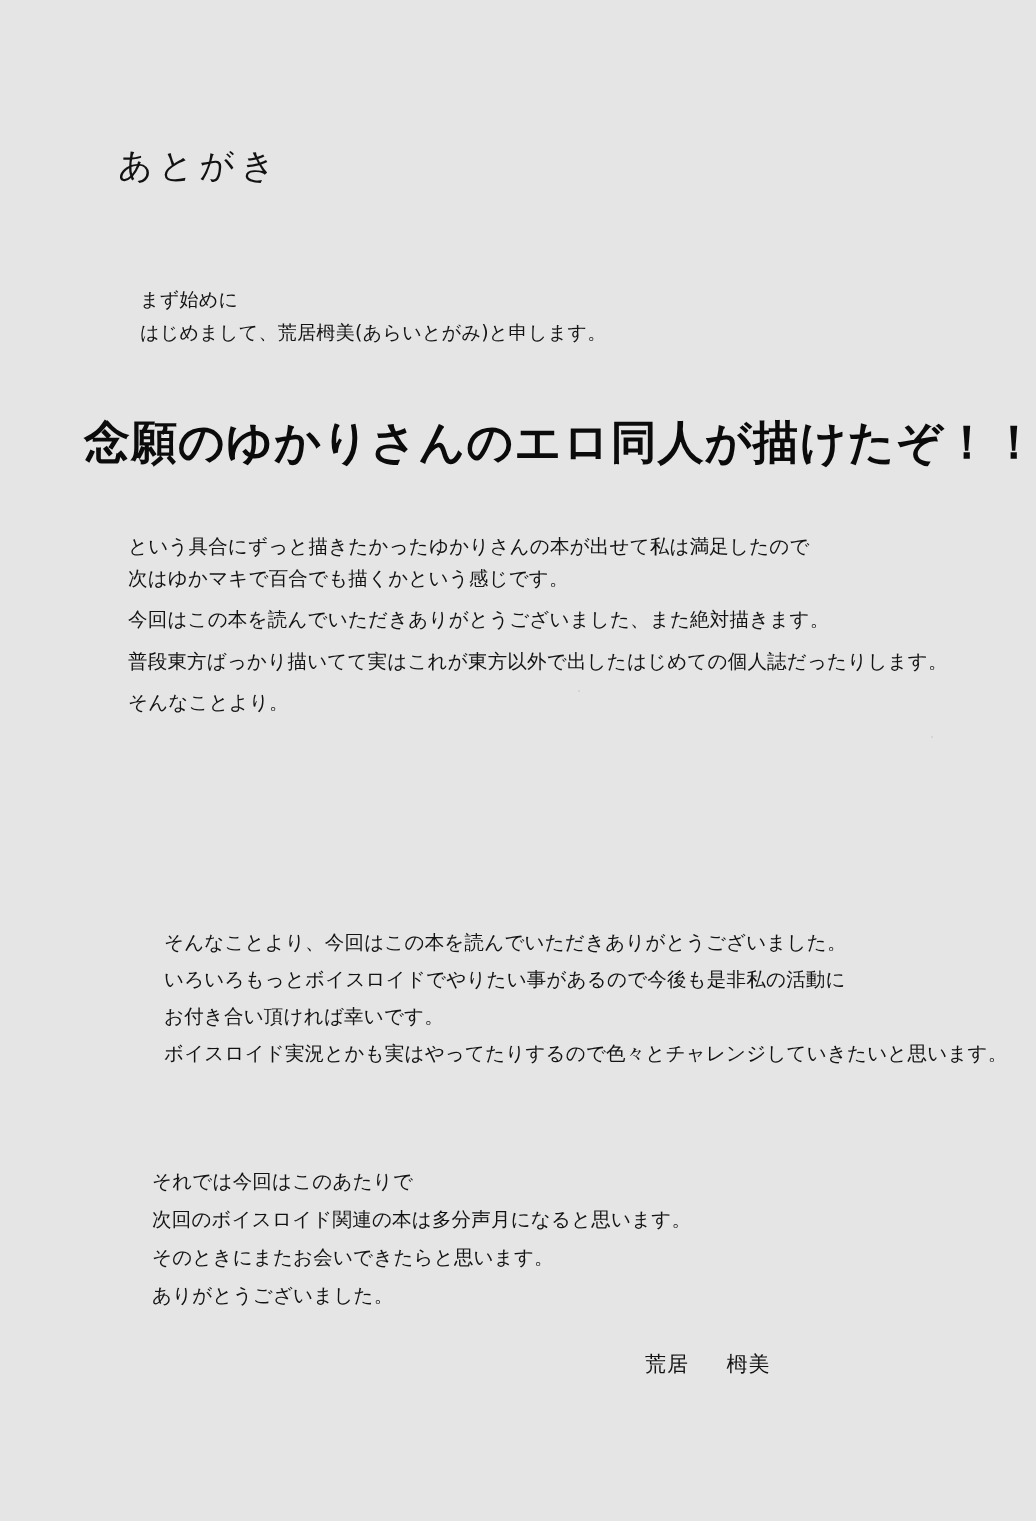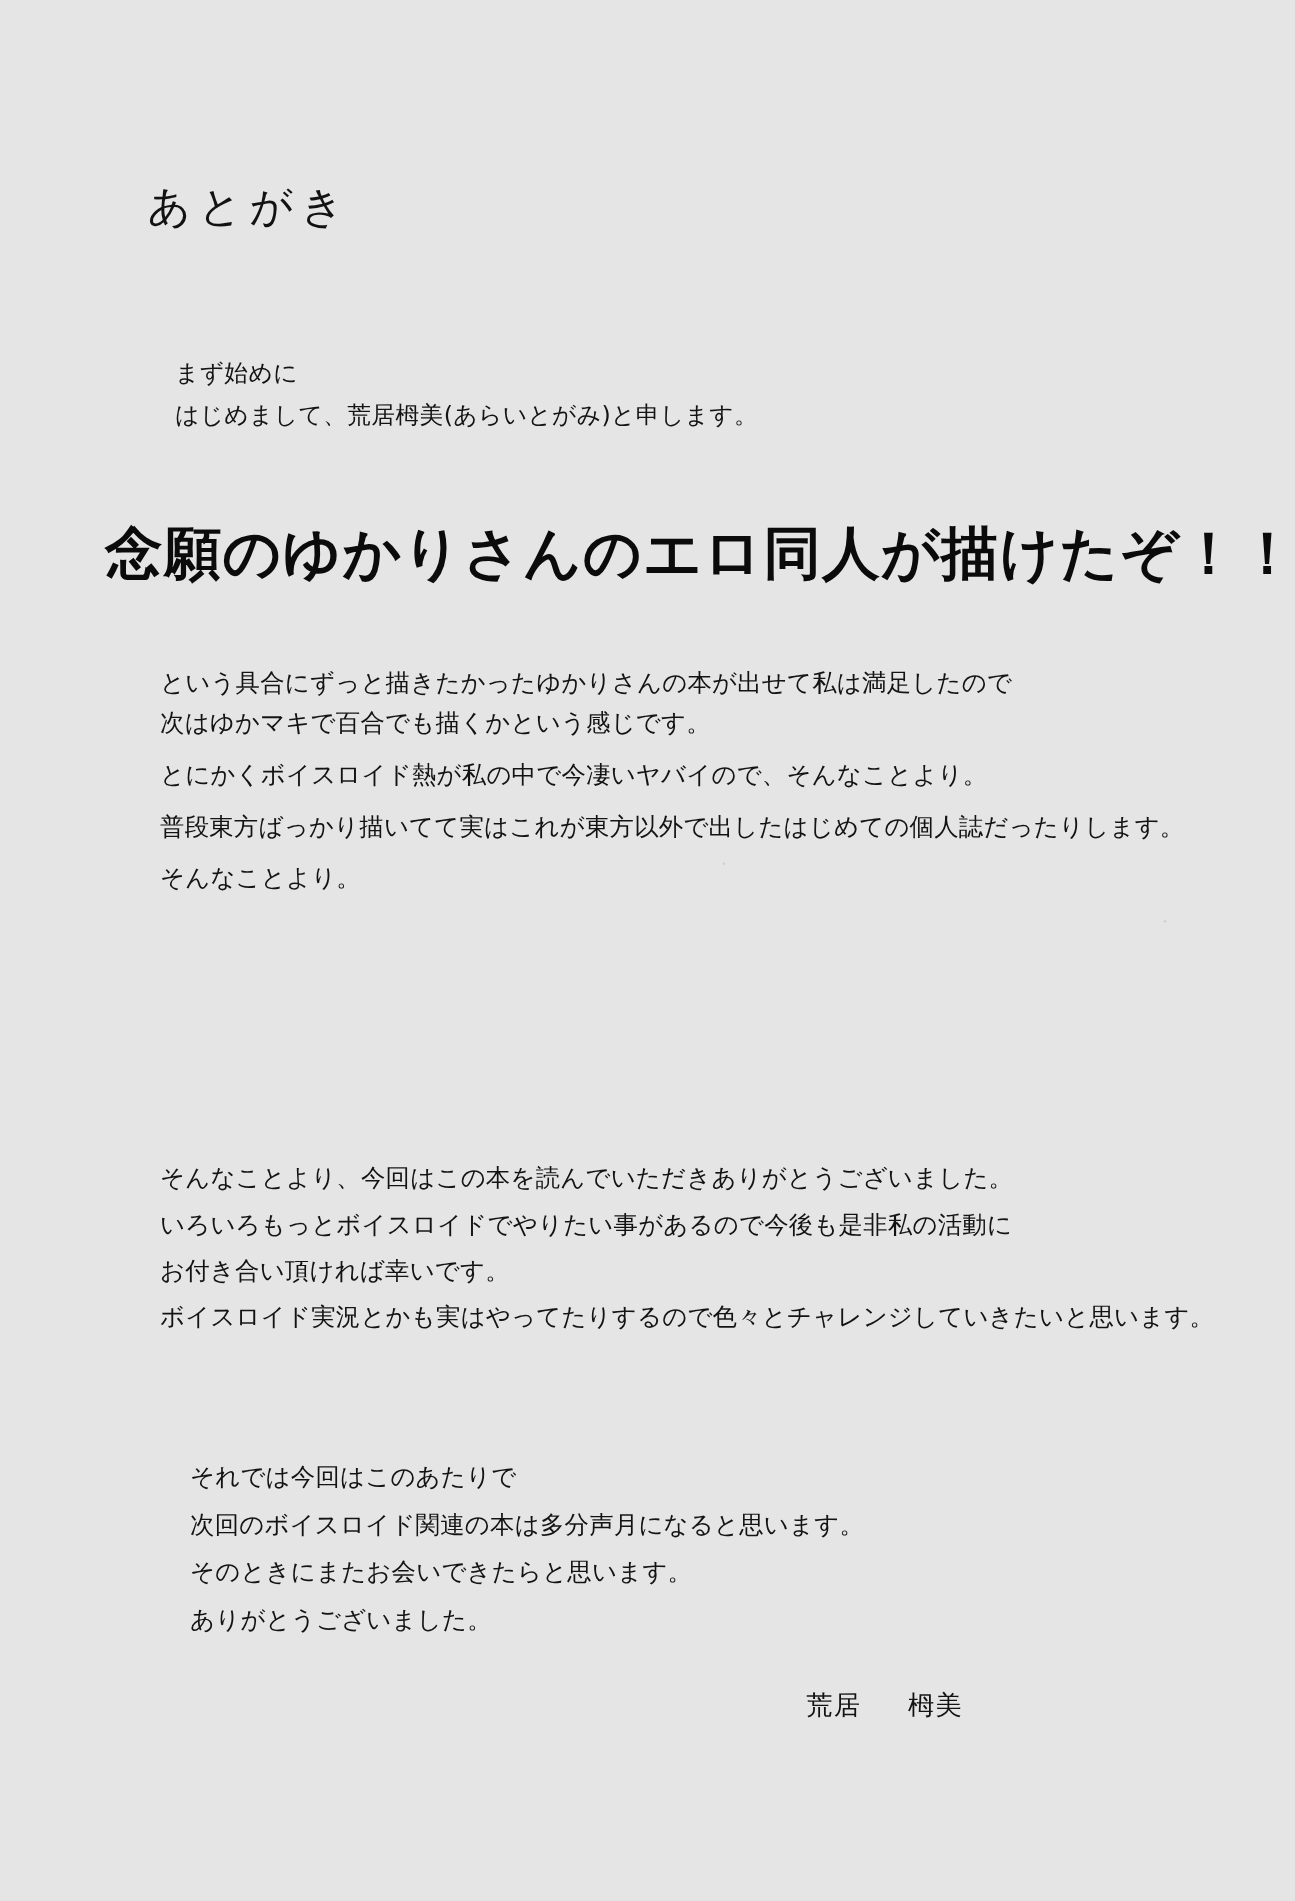--- a/index.html
+++ b/index.html
@@ -63,39 +63,41 @@
     position: absolute;
     left: 128px;
     top: 531px;
     font-size: 19.5px;
     line-height: 1.62;
     color: #131313;
     letter-spacing: 0.2px;
   }
   .body-block .line {
     white-space: nowrap;
+    font-family: Liberation Serif, serif;
   }
   .body-block .line.tight {
     margin-bottom: 0;
   }
   .body-block .gap {
     height: 10px;
   }
 
   .thanks-block {
     position: absolute;
     left: 128px;
     top: 924px;
     font-size: 19.5px;
     line-height: 1.9;
     color: #131313;
     letter-spacing: 0.2px;
   }
   .thanks-block .line {
     white-space: nowrap;
+    margin-left: 36px;
   }
 
   .closing-block {
     position: absolute;
     left: 152px;
     top: 1163px;
     font-size: 19.5px;
     line-height: 1.95;
     color: #131313;
     letter-spacing: 0.2px;
@@ -138,21 +140,21 @@
     <div class="line indent">まず始めに</div>
     <div class="line">はじめまして、荒居栂美(あらいとがみ)と申します。</div>
   </div>
 
   <div class="headline">念願のゆかりさんのエロ同人が描けたぞ！！</div>
 
   <div class="body-block">
     <div class="line tight">という具合にずっと描きたかったゆかりさんの本が出せて私は満足したので</div>
     <div class="line tight">次はゆかマキで百合でも描くかという感じです。</div>
     <div class="gap"></div>
-    <div class="line">とにかくボイスロイド熱が私の中で今凄いヤバイので、そんなことより。</div>
+    <div class="line">今回はこの本を読んでいただきありがとうございました、また絶対描きます。</div>
     <div class="gap"></div>
     <div class="line">普段東方ばっかり描いてて実はこれが東方以外で出したはじめての個人誌だったりします。</div>
     <div class="gap"></div>
     <div class="line">そんなことより。</div>
     <div class="gap"></div>
   </div>
 
   <div class="thanks-block">
     <div class="line">そんなことより、今回はこの本を読んでいただきありがとうございました。</div>
     <div class="line">いろいろもっとボイスロイドでやりたい事があるので今後も是非私の活動に</div>

